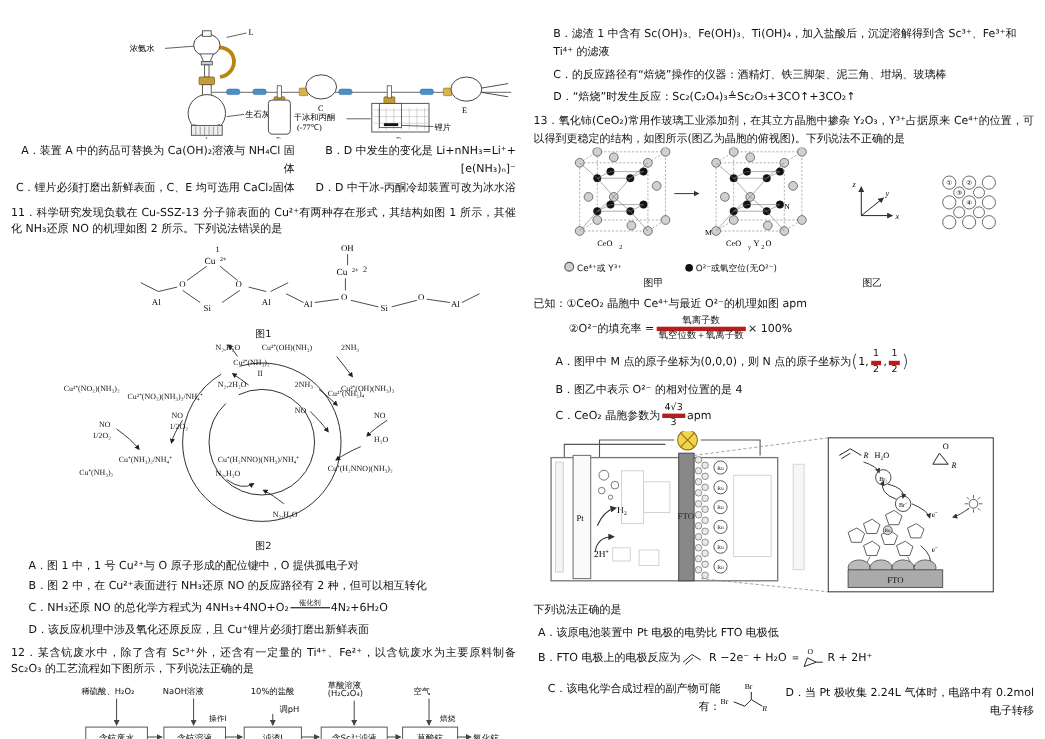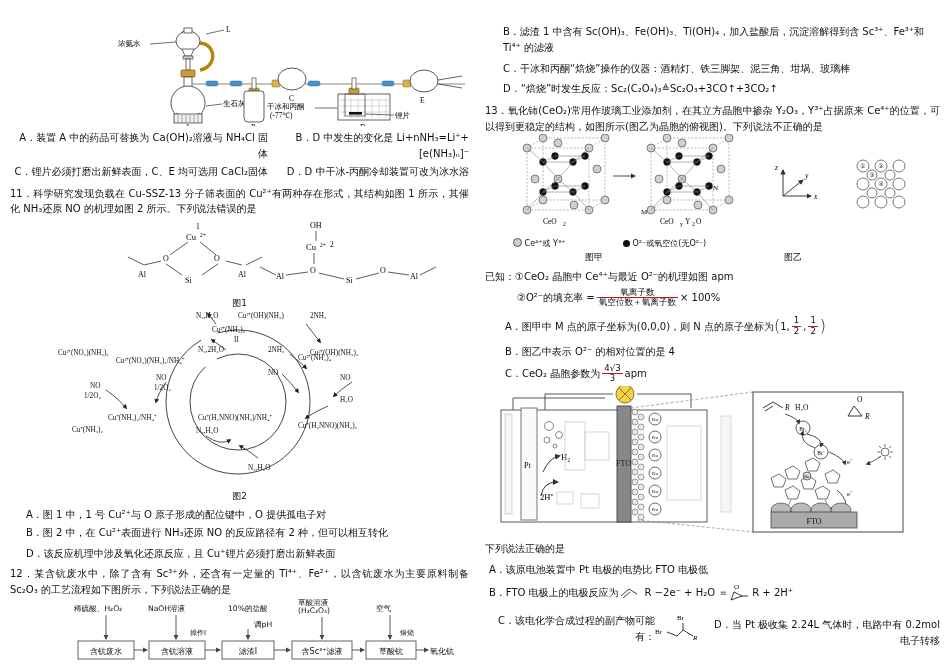--- a/index.html
+++ b/index.html
@@ -16,21 +16,21 @@
   .q{font-size:10.4px;line-height:1.55;margin:0;text-align:justify;}
   .opt{font-size:10.4px;line-height:1.55;margin:0;}
   .opt-row{display:flex;text-align:right;}
   .opt-row .opt{flex:1;}
   .cn{font-family:"DejaVu Sans","Liberation Sans",sans-serif;font-size:10px;}
   .fig-label{text-align:center;font-size:9px;margin-top:2px;}
   svg{display:block;}
 
   
   .frac{display:inline-block;vertical-align:middle;text-align:center;font-size:8.6px;line-height:1.15;margin:0 2px;}
-  .frac .num{display:block;border-bottom:1px solid #b91c1c;padding:0 2px;}
+  .frac .num{display:block;border-bottom:4px solid #b91c1c;padding:0 2px;}
   .frac .den{display:block;padding:0 2px;}
   .paren{display:inline-block;font-size:16px;vertical-align:middle;font-weight:300;}
 
   .rxn{display:inline-block;text-align:center;vertical-align:middle;margin:0 1px;}
   .rxn .top{display:block;font-size:6.6px;line-height:1;}
   .rxn .bar{display:block;width:36px;border-top:1px solid #111;height:0;}
   .rxn .bot{display:block;font-size:6.6px;line-height:1;height:5px;}
 
   .flowchart{margin-top:2px;}
 </style>
@@ -232,20 +232,23 @@
           <marker id="ah" markerWidth="6" markerHeight="6" refX="4" refY="3" orient="auto">
             <path d="M0 0 L6 3 L0 6 z" fill="#222"></path>
           </marker>
         </defs>
       </svg>
       <div class="fig-label cn">图2</div>
     </div>
 
     <div class="opt cn" style="margin-top:4px;padding-left:16px;">A．图 1 中，1 号 Cu²⁺与 O 原子形成的配位键中，O 提供孤电子对</div>
     <div class="opt cn" style="margin-top:3px;padding-left:16px;">B．图 2 中，在 Cu²⁺表面进行 NH₃还原 NO 的反应路径有 2 种，但可以相互转化</div>
+    <div class="opt cn" style="margin-top:4px;padding-left:16px;">
+      <span>C．NH₃还原 NO 的总化学方程式为 4NH₃+4NO+O₂</span><span class="rxn"><span class="top">催化剂</span><span class="bar"></span><span class="bot"></span></span><span>4N₂+6H₂O</span>
+    </div>
     <div class="opt cn" style="margin-top:5px;padding-left:16px;">D．该反应机理中涉及氧化还原反应，且 Cu⁺锂片必须打磨出新鲜表面</div>
 
     <div class="q cn" style="margin-top:5px;">12．某含钪废水中，除了含有 Sc³⁺外，还含有一定量的 Ti⁴⁺、Fe²⁺，以含钪废水为主要原料制备 Sc₂O₃ 的工艺流程如下图所示，下列说法正确的是</div>
 
     <div class="flowchart">
       <svg width="455" height="72" viewBox="0 0 455 72">
         <g font-family="DejaVu Sans, sans-serif" font-size="7.6" fill="#111">
           <text x="64" y="12">稀硫酸、H₂O₂</text>
           <text x="138" y="12">NaOH溶液</text>
           <text x="218" y="12">10%的盐酸</text>
@@ -291,21 +294,21 @@
           <line x1="406" y1="51" x2="418" y2="51"></line>
         </g>
       </svg>
     </div>
 
   </div>
 
   <div class="col colR">
 
     <div class="opt cn" style="margin-top:24px;padding-left:18px;">B．滤渣 1 中含有 Sc(OH)₃、Fe(OH)₃、Ti(OH)₄，加入盐酸后，沉淀溶解得到含 Sc³⁺、Fe³⁺和 Ti⁴⁺ 的滤液</div>
-    <div class="opt cn" style="margin-top:6px;padding-left:18px;">C．干冰和丙酮“焙烧”操作的仪器：酒精灯、铁三脚架、泥三角、坩埚、玻璃棒</div>
+    <div class="opt cn" style="margin-top:6px;padding-left:18px;">C．的反应路径有“焙烧”操作的仪器：酒精灯、铁三脚架、泥三角、坩埚、玻璃棒</div>
     <div class="opt cn" style="margin-top:4px;padding-left:18px;">
       <span>D．“焙烧”时发生反应：Sc₂(C₂O₄)₃</span><span>≜</span><span>Sc₂O₃+3CO↑+3CO₂↑</span>
     </div>
 
     <div class="q cn" style="margin-top:7px;">13．氧化铈(CeO₂)常用作玻璃工业添加剂，在其立方晶胞中掺杂 Y₂O₃，Y³⁺占据原来 Ce⁴⁺的位置，可以得到更稳定的结构，如图所示(图乙为晶胞的俯视图)。下列说法不正确的是</div>
 
     <div>
       <svg width="455" height="104" viewBox="0 0 455 104">
 
         <g stroke="#888" stroke-width="0.6" fill="none" stroke-dasharray="2 1.6">

